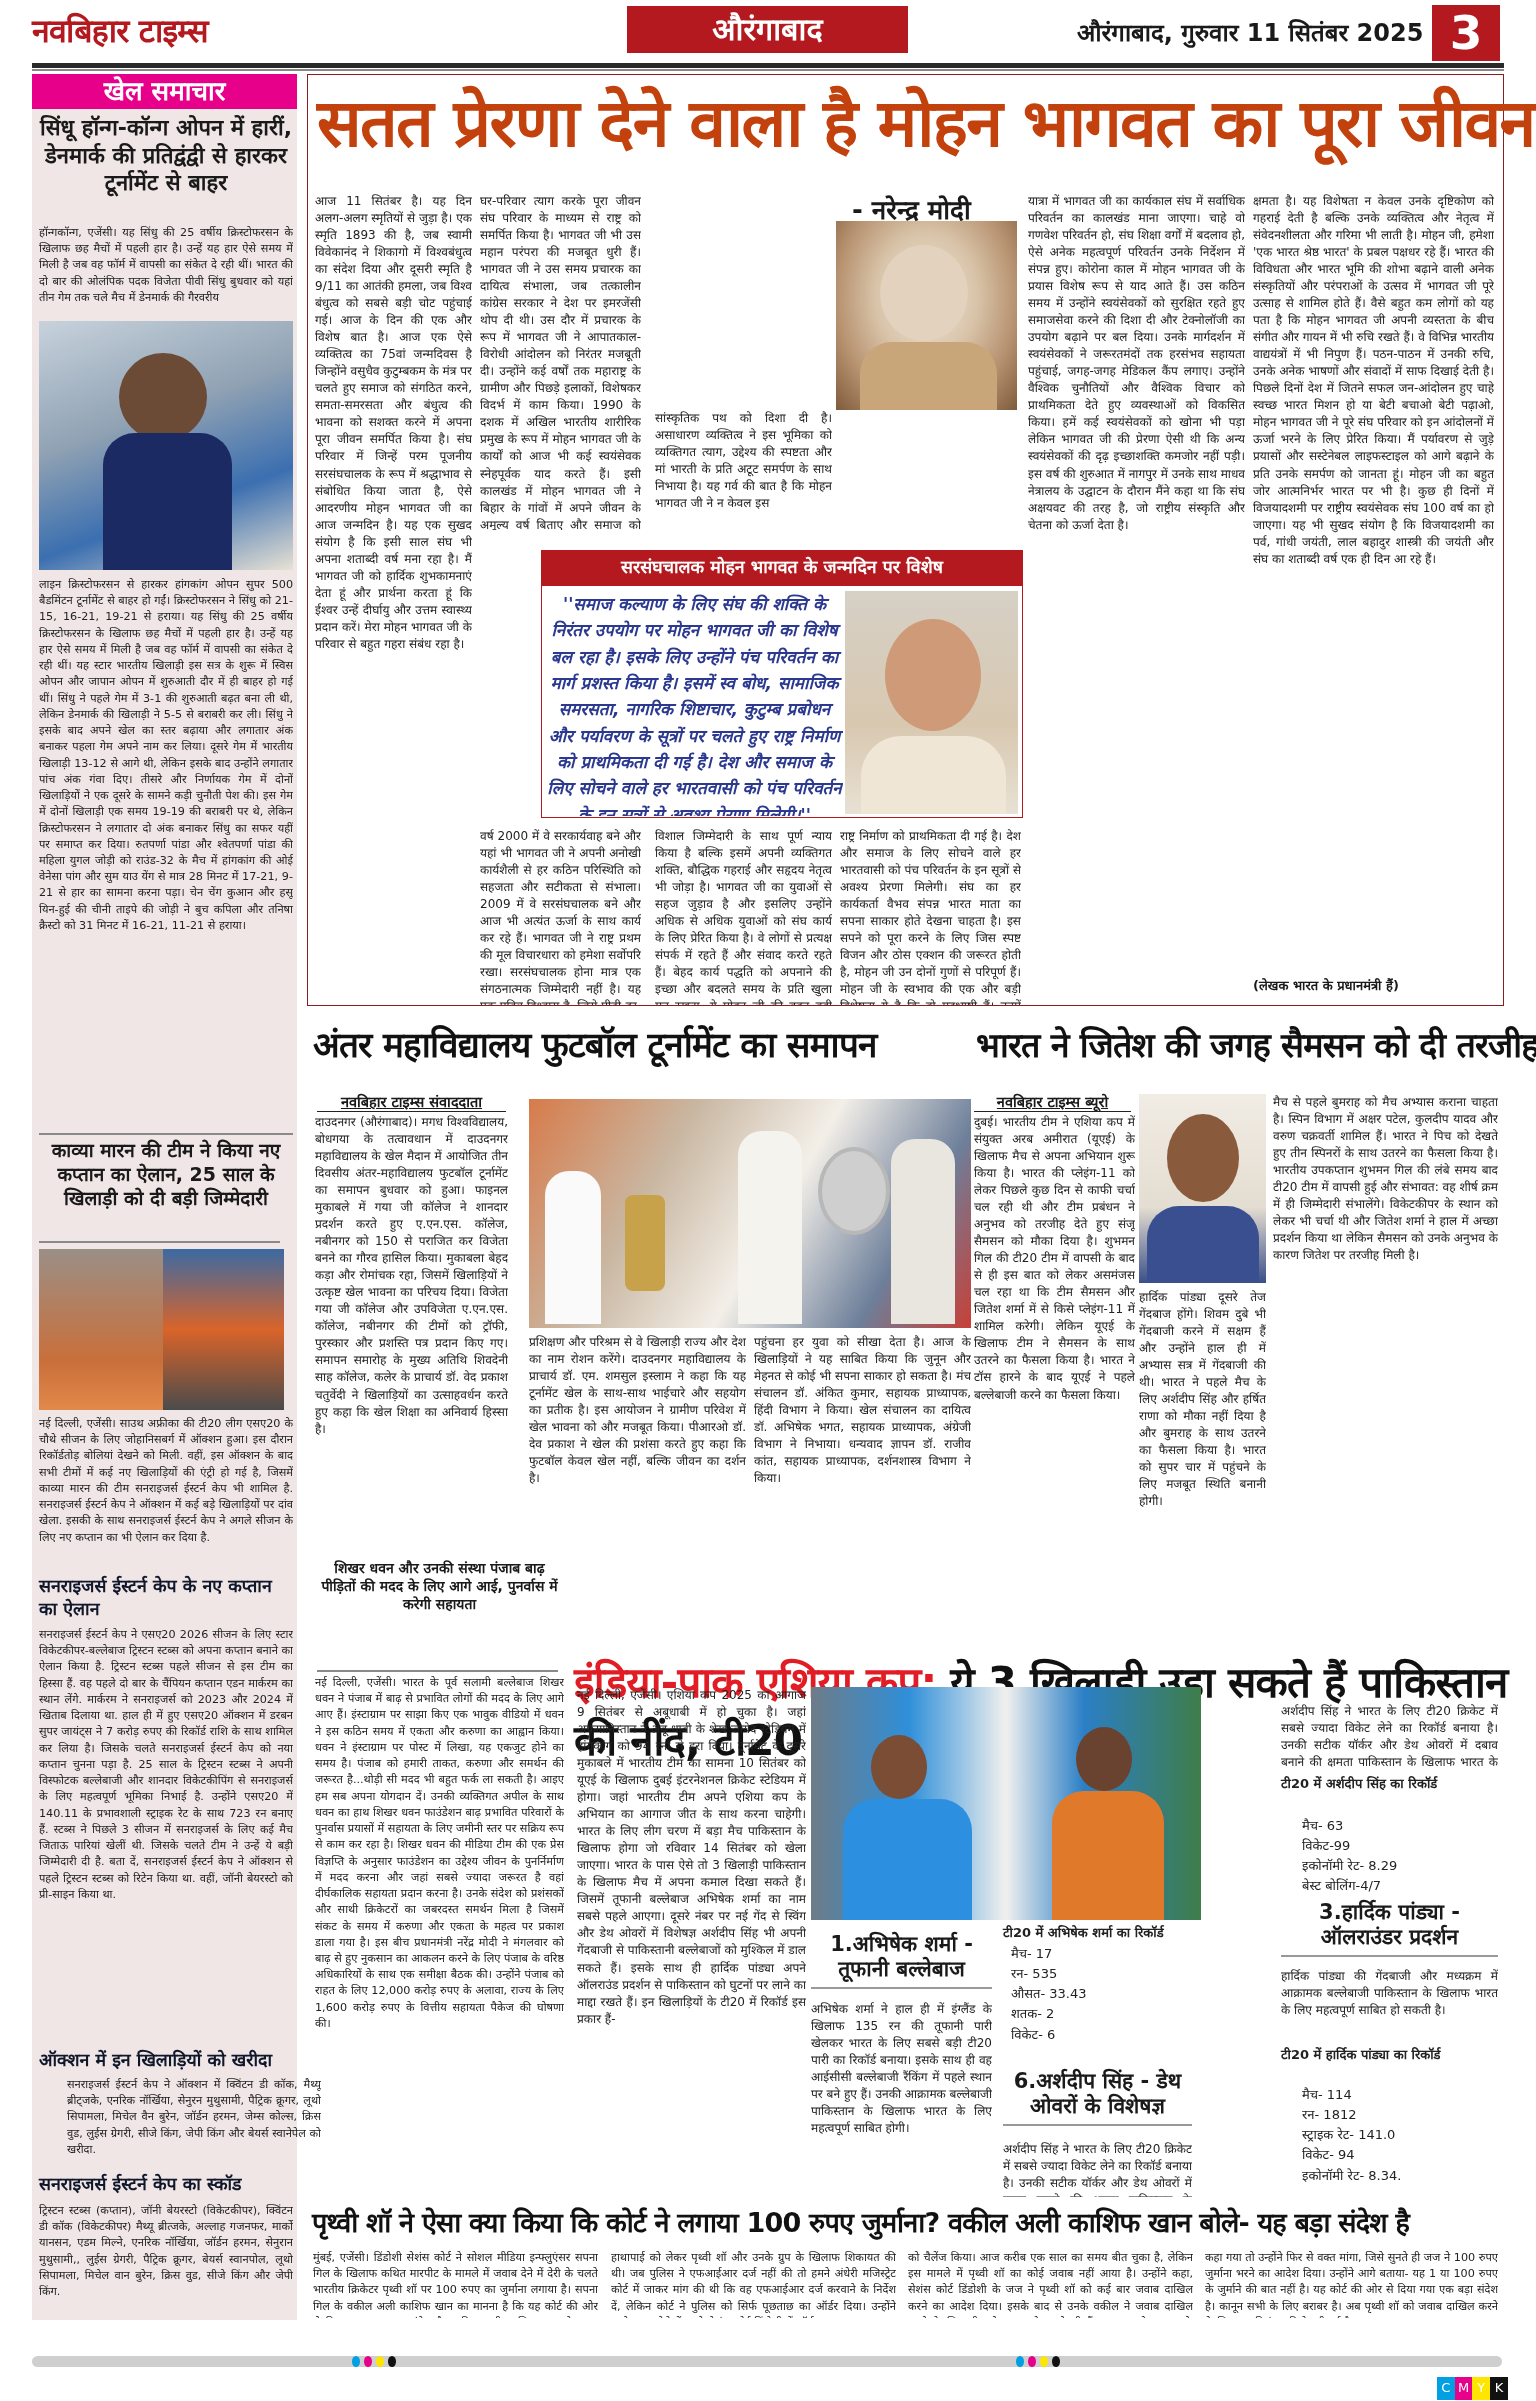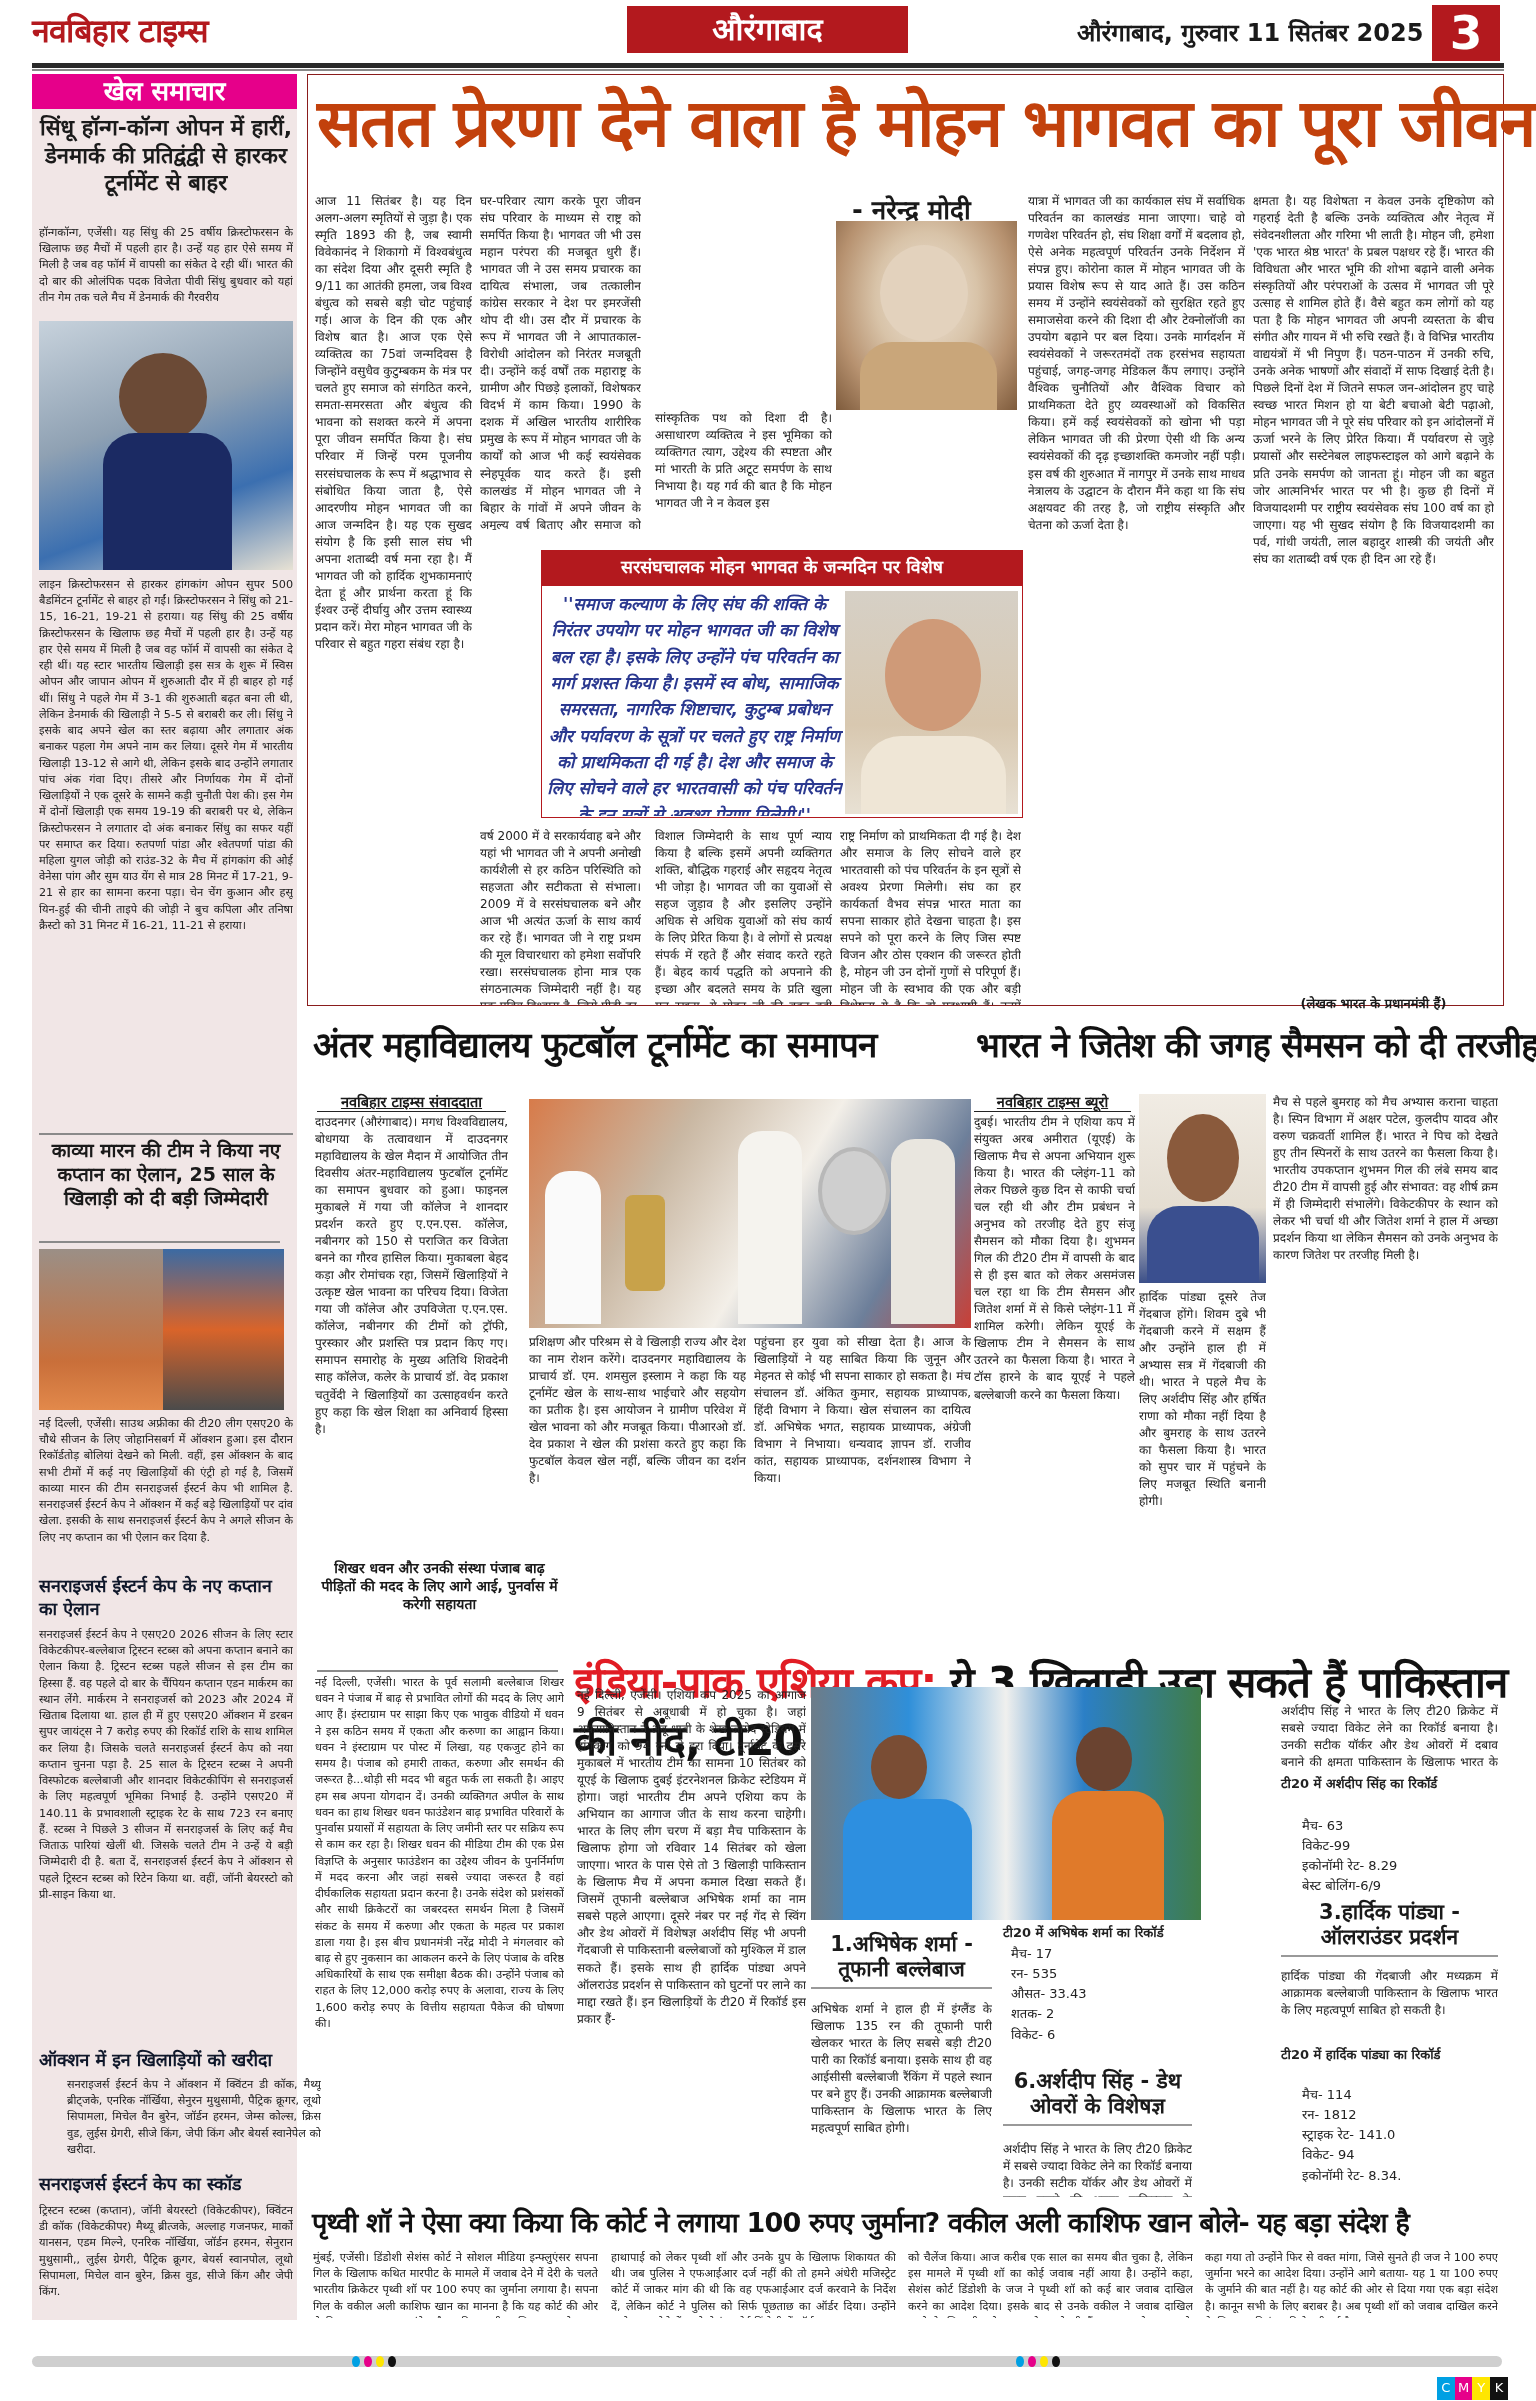--- a/index.html
+++ b/index.html
@@ -95,21 +95,21 @@
 <div class="abs" style="left:541px; top:585px; width:482px; height:233px; border:1.6px solid #b3191e; background:#fff;"></div>
 <div class="abs quote" style="left:546px; top:591px; width:297px; height:225px; overflow:hidden;">''समाज कल्याण के लिए संघ की शक्ति के निरंतर उपयोग पर मोहन भागवत जी का विशेष बल रहा है। इसके लिए उन्होंने पंच परिवर्तन का मार्ग प्रशस्त किया है। इसमें स्व बोध, सामाजिक समरसता, नागरिक शिष्टाचार, कुटुम्ब प्रबोधन और पर्यावरण के सूत्रों पर चलते हुए राष्ट्र निर्माण को प्राथमिकता दी गई है। देश और समाज के लिए सोचने वाले हर भारतवासी को पंच परिवर्तन के इन सूत्रों से अवश्य प्रेरणा मिलेगी।''</div>
 <div class="abs img-ph" style="left:845px; top:591px; width:173px; height:223px; background: linear-gradient(180deg,#d6d0c6 0%,#d8c8b0 60%,#e8e1d4 100%);">
   <div style="position:absolute; left:40px; top:28px; width:96px; height:112px; border-radius:50%; background:#cf9a78;"></div>
   <div style="position:absolute; left:16px; top:145px; width:145px; height:80px; background:#efe6d6; border-radius:40px 40px 0 0;"></div>
 </div>
 
 <div class="abs body-txt" style="left:480px; top:828px; width:161px; height:177px; overflow:hidden;">वर्ष 2000 में वे सरकार्यवाह बने और यहां भी भागवत जी ने अपनी अनोखी कार्यशैली से हर कठिन परिस्थिति को सहजता और सटीकता से संभाला। 2009 में वे सरसंघचालक बने और आज भी अत्यंत ऊर्जा के साथ कार्य कर रहे हैं। भागवत जी ने राष्ट्र प्रथम की मूल विचारधारा को हमेशा सर्वोपरि रखा। सरसंघचालक होना मात्र एक संगठनात्मक जिम्मेदारी नहीं है। यह एक पवित्र विश्वास है, जिसे पीढ़ी-दर-पीढ़ी दूरदर्शी व्यक्तियों ने आगे बढ़ाया है और इस पद के नैतिक और</div>
 <div class="abs body-txt" style="left:655px; top:828px; width:177px; height:177px; overflow:hidden;">विशाल जिम्मेदारी के साथ पूर्ण न्याय किया है बल्कि इसमें अपनी व्यक्तिगत शक्ति, बौद्धिक गहराई और सहृदय नेतृत्व भी जोड़ा है। भागवत जी का युवाओं से सहज जुड़ाव है और इसलिए उन्होंने अधिक से अधिक युवाओं को संघ कार्य के लिए प्रेरित किया है। वे लोगों से प्रत्यक्ष संपर्क में रहते हैं और संवाद करते रहते हैं। बेहद कार्य पद्धति को अपनाने की इच्छा और बदलते समय के प्रति खुला मन रखना, ये मोहन जी की बहुत बड़ी विशेषता रही है। अगर हम व्यापक संदर्भ में देखते हैं तो संघ की 100 साल की</div>
 <div class="abs body-txt" style="left:840px; top:828px; width:181px; height:177px; overflow:hidden;">राष्ट्र निर्माण को प्राथमिकता दी गई है। देश और समाज के लिए सोचने वाले हर भारतवासी को पंच परिवर्तन के इन सूत्रों से अवश्य प्रेरणा मिलेगी। संघ का हर कार्यकर्ता वैभव संपन्न भारत माता का सपना साकार होते देखना चाहता है। इस सपने को पूरा करने के लिए जिस स्पष्ट विजन और ठोस एक्शन की जरूरत होती है, मोहन जी उन दोनों गुणों से परिपूर्ण हैं। मोहन जी के स्वभाव की एक और बड़ी विशेषता ये है कि वो मृदुभाषी हैं। उनमें सुनने की भी अद्भुत</div>
-<div class="abs" style="left:1253px; top:976px; width:241px; font-size:13px; font-weight:bold; text-align:center;margin-top:18px;">(लेखक भारत के प्रधानमंत्री हैं)</div>
+<div class="abs" style="left:1253px; top:976px; width:241px; font-size:13px; font-weight:bold; text-align:left;">(लेखक भारत के प्रधानमंत्री हैं)</div>
 
 <div class="abs big-h" style="left:313px; top:1019px; font-size:35px; line-height:53px;">अंतर महाविद्यालय फुटबॉल टूर्नामेंट का समापन</div>
 <div class="abs bureau" style="left:317px; top:1091px; width:189px; text-align:center;">नवबिहार टाइम्स संवाददाता</div>
 <div class="abs body-txt" style="left:315px; top:1114px; width:193px; height:434px; overflow:hidden;">दाउदनगर (औरंगाबाद)। मगध विश्वविद्यालय, बोधगया के तत्वावधान में दाउदनगर महाविद्यालय के खेल मैदान में आयोजित तीन दिवसीय अंतर-महाविद्यालय फुटबॉल टूर्नामेंट का समापन बुधवार को हुआ। फाइनल मुकाबले में गया जी कॉलेज ने शानदार प्रदर्शन करते हुए ए.एन.एस. कॉलेज, नबीनगर को 150 से पराजित कर विजेता बनने का गौरव हासिल किया। मुकाबला बेहद कड़ा और रोमांचक रहा, जिसमें खिलाड़ियों ने उत्कृष्ट खेल भावना का परिचय दिया। विजेता गया जी कॉलेज और उपविजेता ए.एन.एस. कॉलेज, नबीनगर की टीमों को ट्रॉफी, पुरस्कार और प्रशस्ति पत्र प्रदान किए गए। समापन समारोह के मुख्य अतिथि शिवदेनी साह कॉलेज, कलेर के प्राचार्य डॉ. वेद प्रकाश चतुर्वेदी ने खिलाड़ियों का उत्साहवर्धन करते हुए कहा कि खेल शिक्षा का अनिवार्य हिस्सा है।</div>
 <div class="abs img-ph" style="left:529px; top:1099px; width:442px; height:229px; background: linear-gradient(120deg,#d77b4a 0%,#c9b7a2 30%,#f3efe8 55%,#6d7f9a 80%,#c93f36 100%);">
   <div style="position:absolute; left:16px; top:72px; width:56px; height:153px; background:#fafafa; border-radius:24px 24px 0 0;"></div>
   <div style="position:absolute; left:96px; top:96px; width:40px; height:96px; background:#c8a24a; border-radius:8px;"></div>
   <div style="position:absolute; left:209px; top:32px; width:64px; height:193px; background:#f5f3ee; border-radius:24px 24px 0 0;"></div>
   <div style="position:absolute; left:289px; top:48px; width:72px; height:88px; border-radius:50%; background:#cfcfcf; border:4.8px solid #b8b8b8;"></div>
   <div style="position:absolute; left:362px; top:40px; width:64px; height:185px; background:#e9e6df; border-radius:24px 24px 0 0;"></div>
@@ -156,21 +156,21 @@
 <div class="abs section-sub" style="left:1003px; top:2069px; width:189px;">6.अर्शदीप सिंह - डेथ ओवरों के विशेषज्ञ</div>
 
 <div class="abs body-txt" style="left:1003px; top:2141px; width:189px; height:56px; overflow:hidden;">अर्शदीप सिंह ने भारत के लिए टी20 क्रिकेट में सबसे ज्यादा विकेट लेने का रिकॉर्ड बनाया है। उनकी सटीक यॉर्कर और डेथ ओवरों में दबाव बनाने की क्षमता पाकिस्तान के खिलाफ भारत के लिए फायदेमंद होगी।</div>
 
 <div class="abs body-txt" style="left:1281px; top:1703px; width:217px; height:68px; overflow:hidden;">अर्शदीप सिंह ने भारत के लिए टी20 क्रिकेट में सबसे ज्यादा विकेट लेने का रिकॉर्ड बनाया है। उनकी सटीक यॉर्कर और डेथ ओवरों में दबाव बनाने की क्षमता पाकिस्तान के खिलाफ भारत के लिए फायदेमंद होगी।</div>
 <div class="abs stats" style="left:1281px; top:1774px; width:217px; font-weight:bold;">टी20 में अर्शदीप सिंह का रिकॉर्ड</div>
 <div class="abs stats" style="left:1302px; top:1816px; width:193px;">
   <div>मैच- 63</div>
   <div>विकेट-99</div>
   <div>इकोनॉमी रेट- 8.29</div>
-  <div>बेस्ट बोलिंग-6/9</div>
+  <div>बेस्ट बोलिंग-4/7</div>
 </div>
 <div class="abs section-sub" style="left:1281px; top:1900px; width:217px;">3.हार्दिक पांड्या - ऑलराउंडर प्रदर्शन</div>
 <div class="abs body-txt" style="left:1281px; top:1968px; width:217px; height:72px; overflow:hidden;">हार्दिक पांड्या की गेंदबाजी और मध्यक्रम में आक्रामक बल्लेबाजी पाकिस्तान के खिलाफ भारत के लिए महत्वपूर्ण साबित हो सकती है।</div>
 <div class="abs stats" style="left:1281px; top:2045px; width:217px; font-weight:bold;">टी20 में हार्दिक पांड्या का रिकॉर्ड</div>
 <div class="abs stats" style="left:1302px; top:2085px; width:193px;">
   <div>मैच- 114</div>
   <div>रन- 1812</div>
   <div>स्ट्राइक रेट- 141.0</div>
   <div>विकेट- 94</div>
   <div>इकोनॉमी रेट- 8.34.</div>

